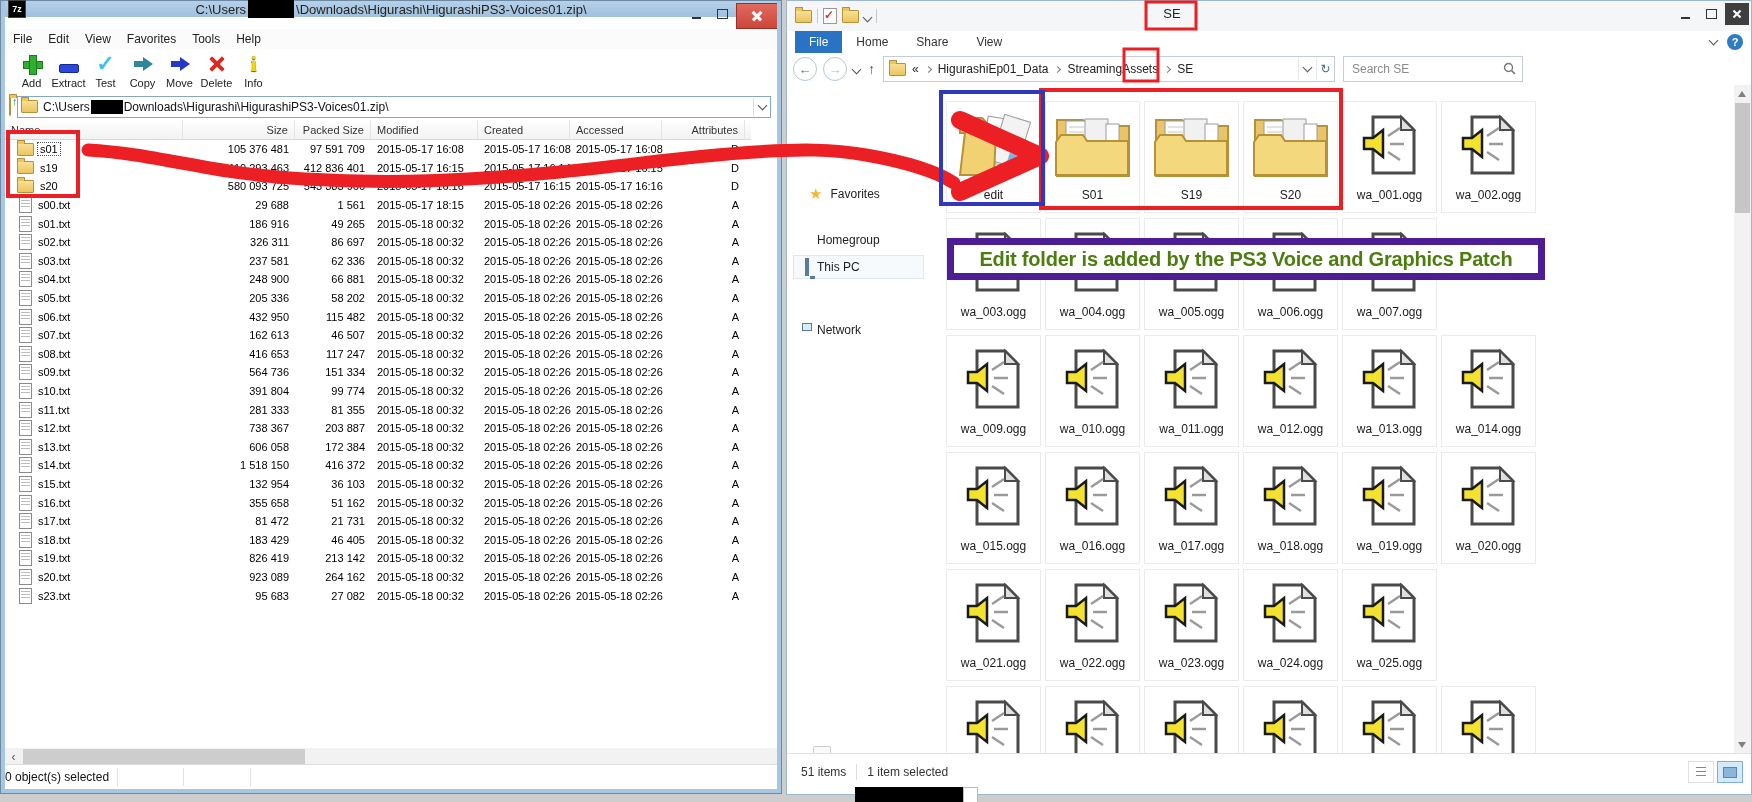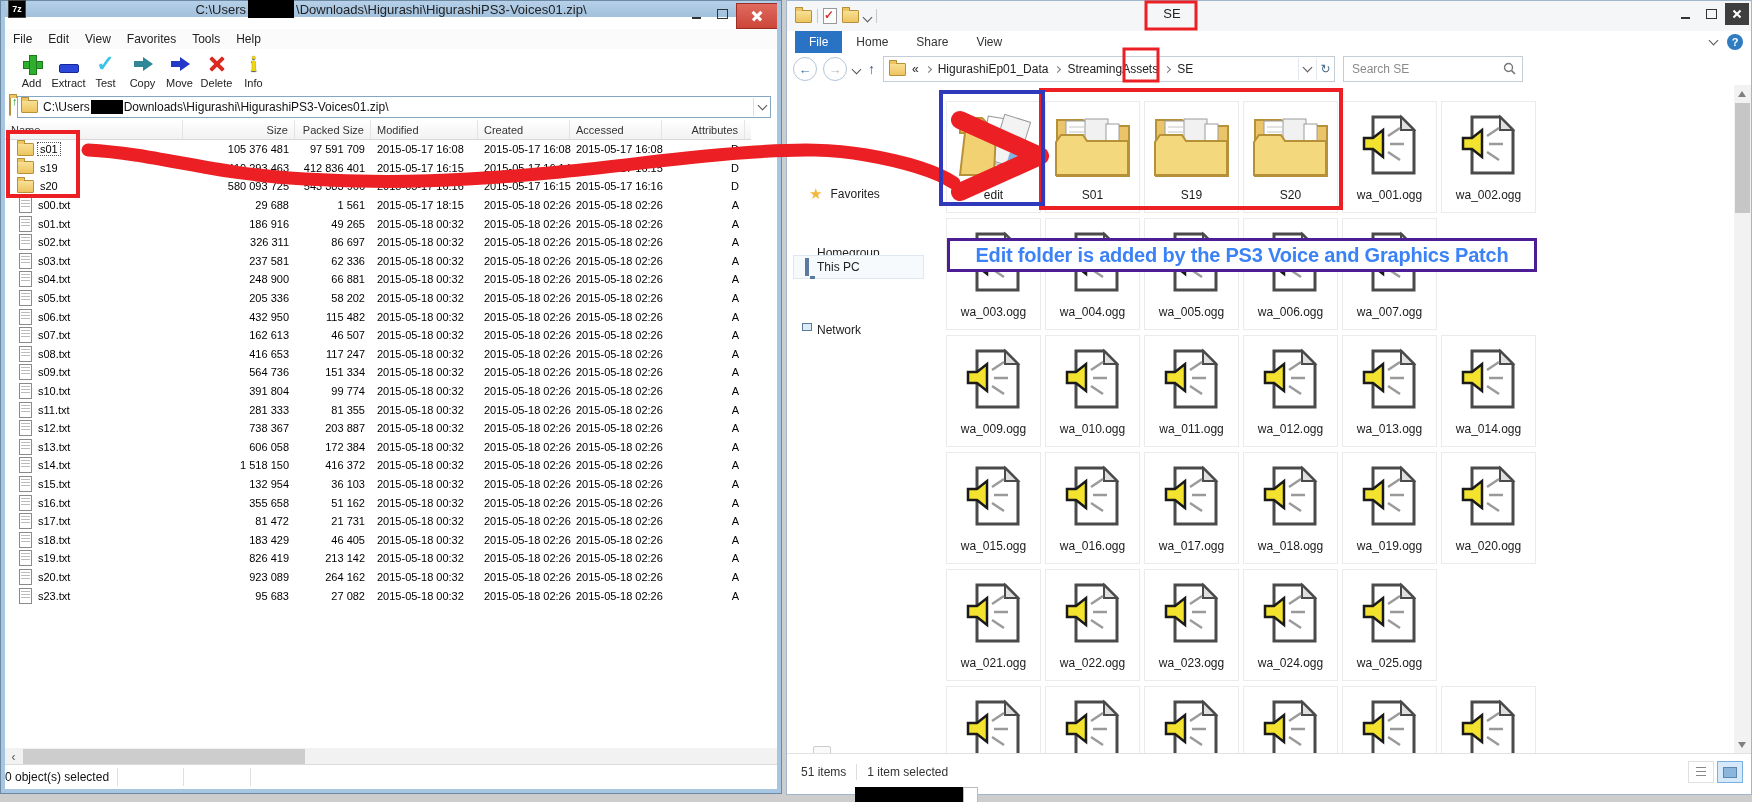--- a/index.html
+++ b/index.html
@@ -114,21 +114,21 @@
   .ex-status{position:absolute;left:0;bottom:4px;right:0;height:36px;border-top:1px solid #e2e2e2;background:#fff;display:flex;align-items:center;font-size:12px;color:#333;}
   .ex-status .stxt{margin-left:14px;}
   .ex-status .sdiv{width:1px;height:16px;background:#ddd;margin:0 10px;}
   .viewbtns{position:absolute;right:8px;display:flex;gap:3px;}
   .vb{width:24px;height:20px;border:1px solid #e0e0e0;display:flex;align-items:center;justify-content:center;}
   .vb.active{border:1px solid #7ab0e0;background:#d6e9fa;}
   .vb .lines{width:10px;height:10px;background:repeating-linear-gradient(to bottom,#888 0 1.5px,transparent 1.5px 4px);}
   .vb .pic{width:12px;height:9px;background:#8ab6dc;border:1px solid #5a86ac;}
   
   #anno-svg{position:absolute;left:0;top:0;z-index:60;pointer-events:none;}
-  .anno-note{position:absolute;left:947px;top:238px;width:584px;height:28px;border:3px solid #4c1d95;background:#fff;z-index:61;display:flex;align-items:center;justify-content:center;font-size:20px;font-weight:bold;color:#3b82f6;letter-spacing:-0.2px;}
+  .anno-note{position:absolute;left:947px;top:238px;width:584px;height:28px;border:7px solid #4c1d95;background:#fff;z-index:61;display:flex;align-items:center;justify-content:center;font-size:20px;font-weight:bold;color:#4d7c0f;letter-spacing:-0.2px;}
   .redact-bottom{position:absolute;left:855px;top:787px;width:108px;height:15px;background:#000;z-index:70;}
   .redact-bottom-w{position:absolute;left:963px;top:787px;width:13px;height:15px;background:#fff;border:1px solid #bbb;z-index:70;}
 </style>
 </head>
 <body>
 
 <div id="sevenzip" class="win">
   <div class="sz-titlebar">
     <div class="sz-appicon">7z</div>
     <div class="sz-title"><span>C:\Users</span><span class="redact"></span><span>\Downloads\Higurashi\HigurashiPS3-Voices01.zip\</span></div>
@@ -598,21 +598,21 @@
           <circle cx="5.5" cy="5.5" r="4" fill="none" stroke="#777" stroke-width="1.4"></circle>
           <line x1="8.6" y1="8.6" x2="12" y2="12" stroke="#777" stroke-width="1.6"></line>
         </svg>
     </div>
   </div>
   <div class="ex-side" id="ex-side">
       <div class="side-item" style="top: 98px;">
         <span><span class="star">★</span></span>
         <span>Favorites</span>
       </div>
-      <div class="side-item" style="top: 157px;">
+      <div class="side-item" style="top: 144px;">
         <span><span class="hg-icon"></span></span>
         <span>Homegroup</span>
       </div>
       <div class="side-item sel" style="top: 170px; padding-left: 11px;">
         <span><span class="pc-icon"></span></span>
         <span>This PC</span>
       </div>
       <div class="side-item" style="top: 234px;">
         <span><span class="net-icon"></span></span>
         <span>Network</span>

